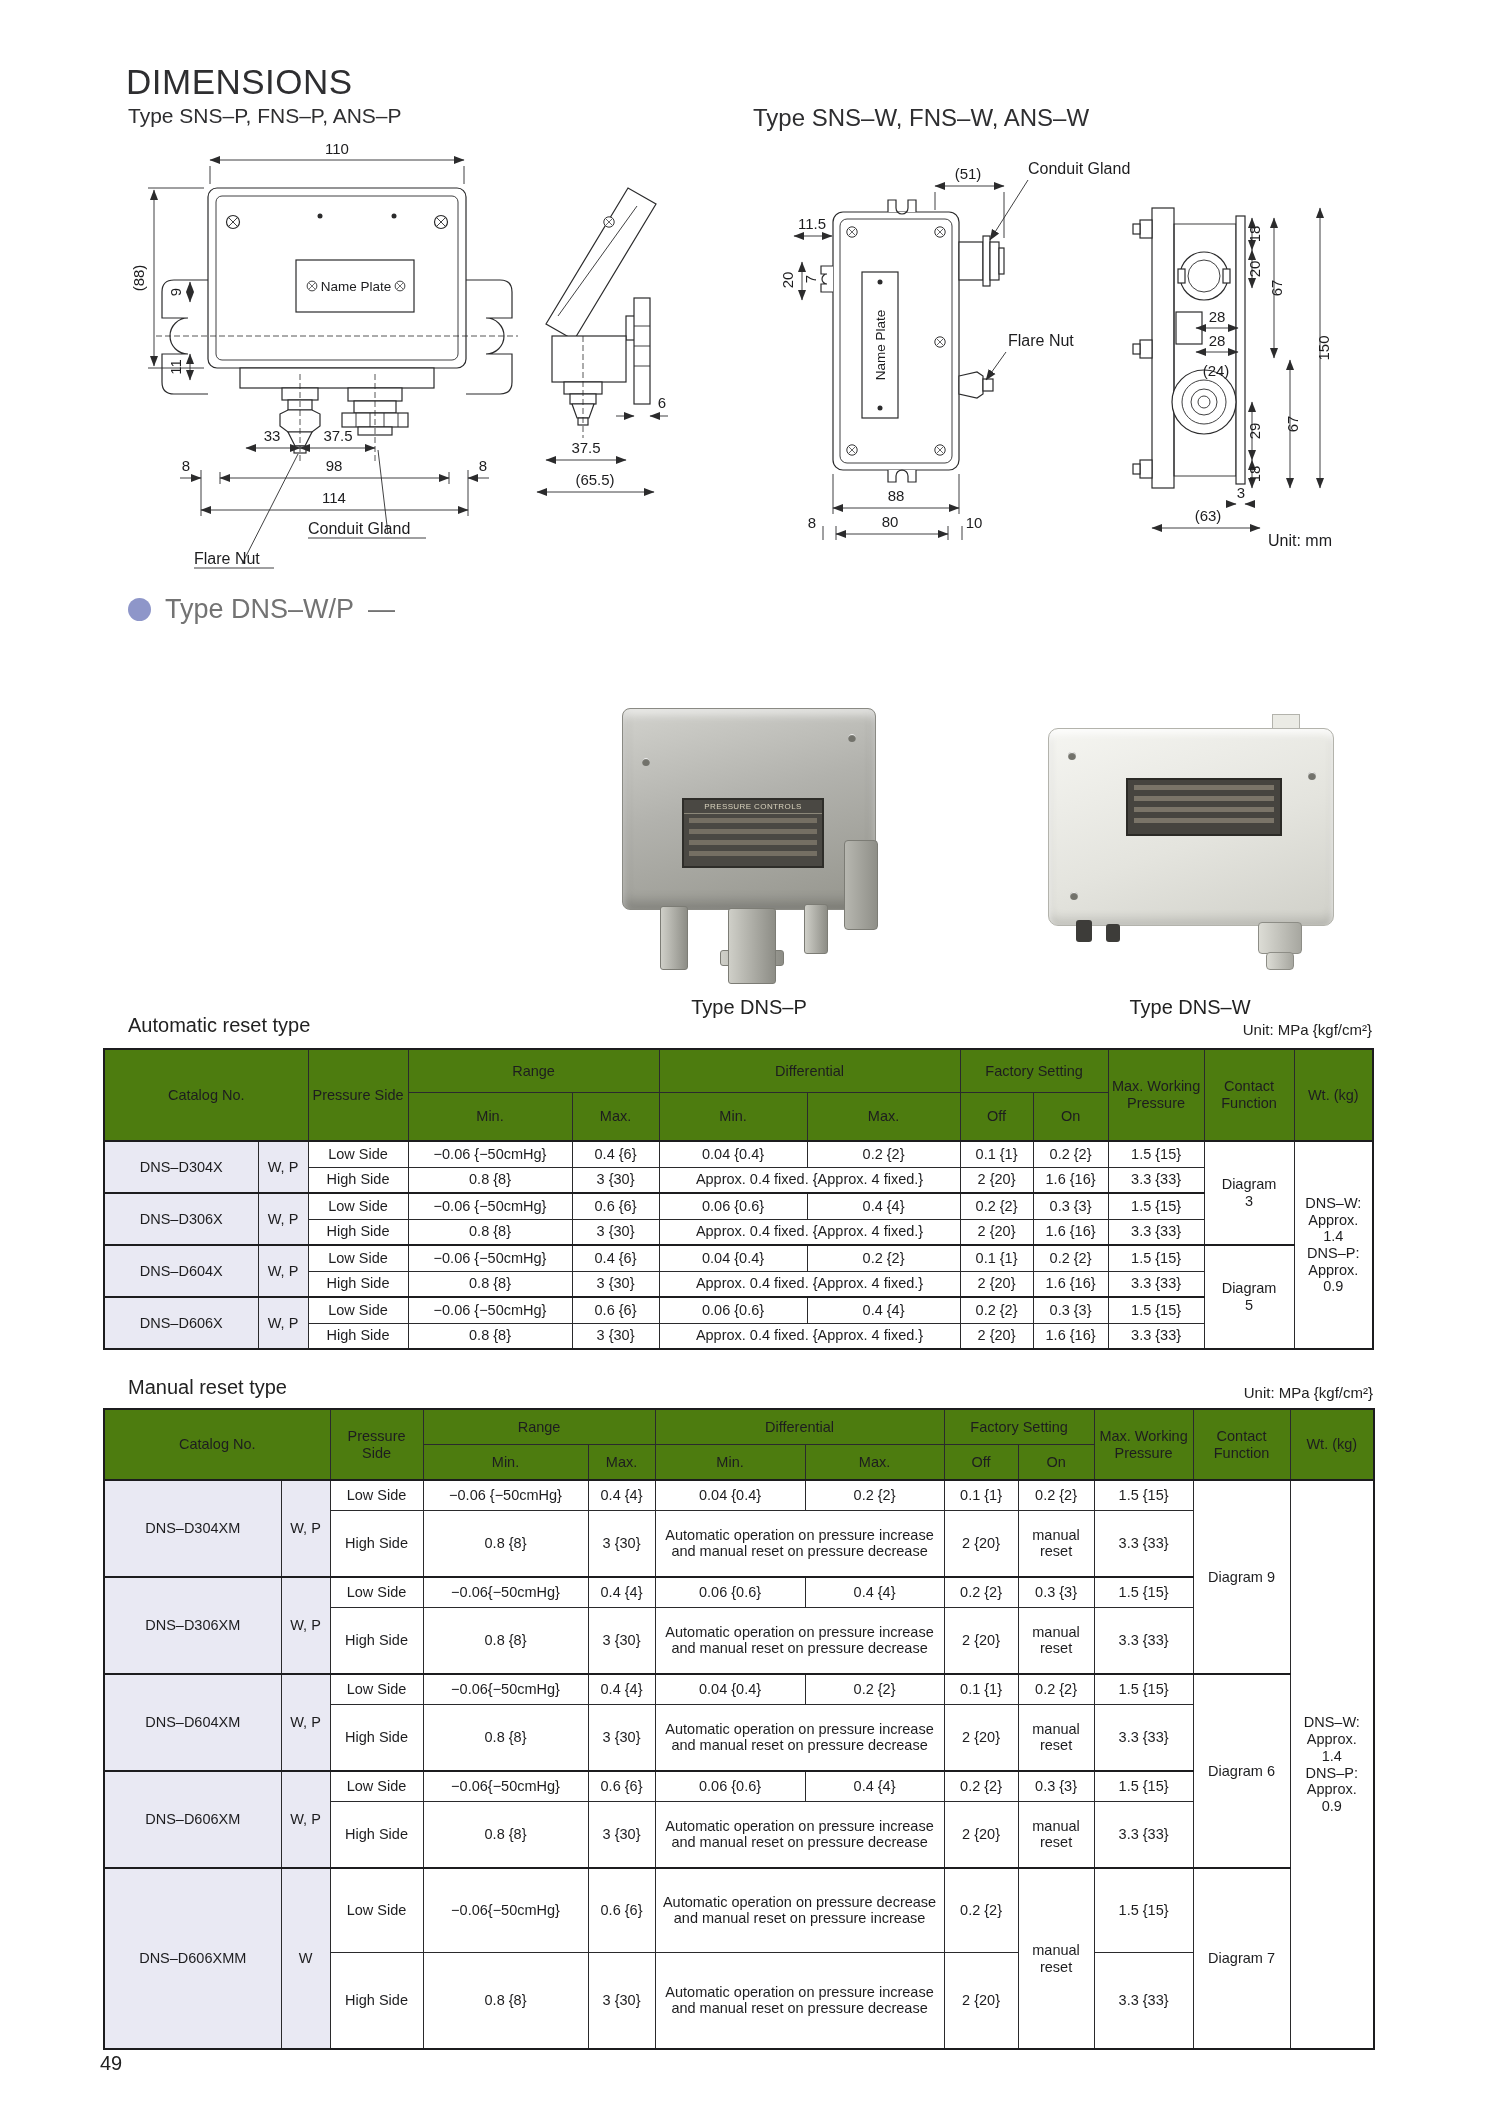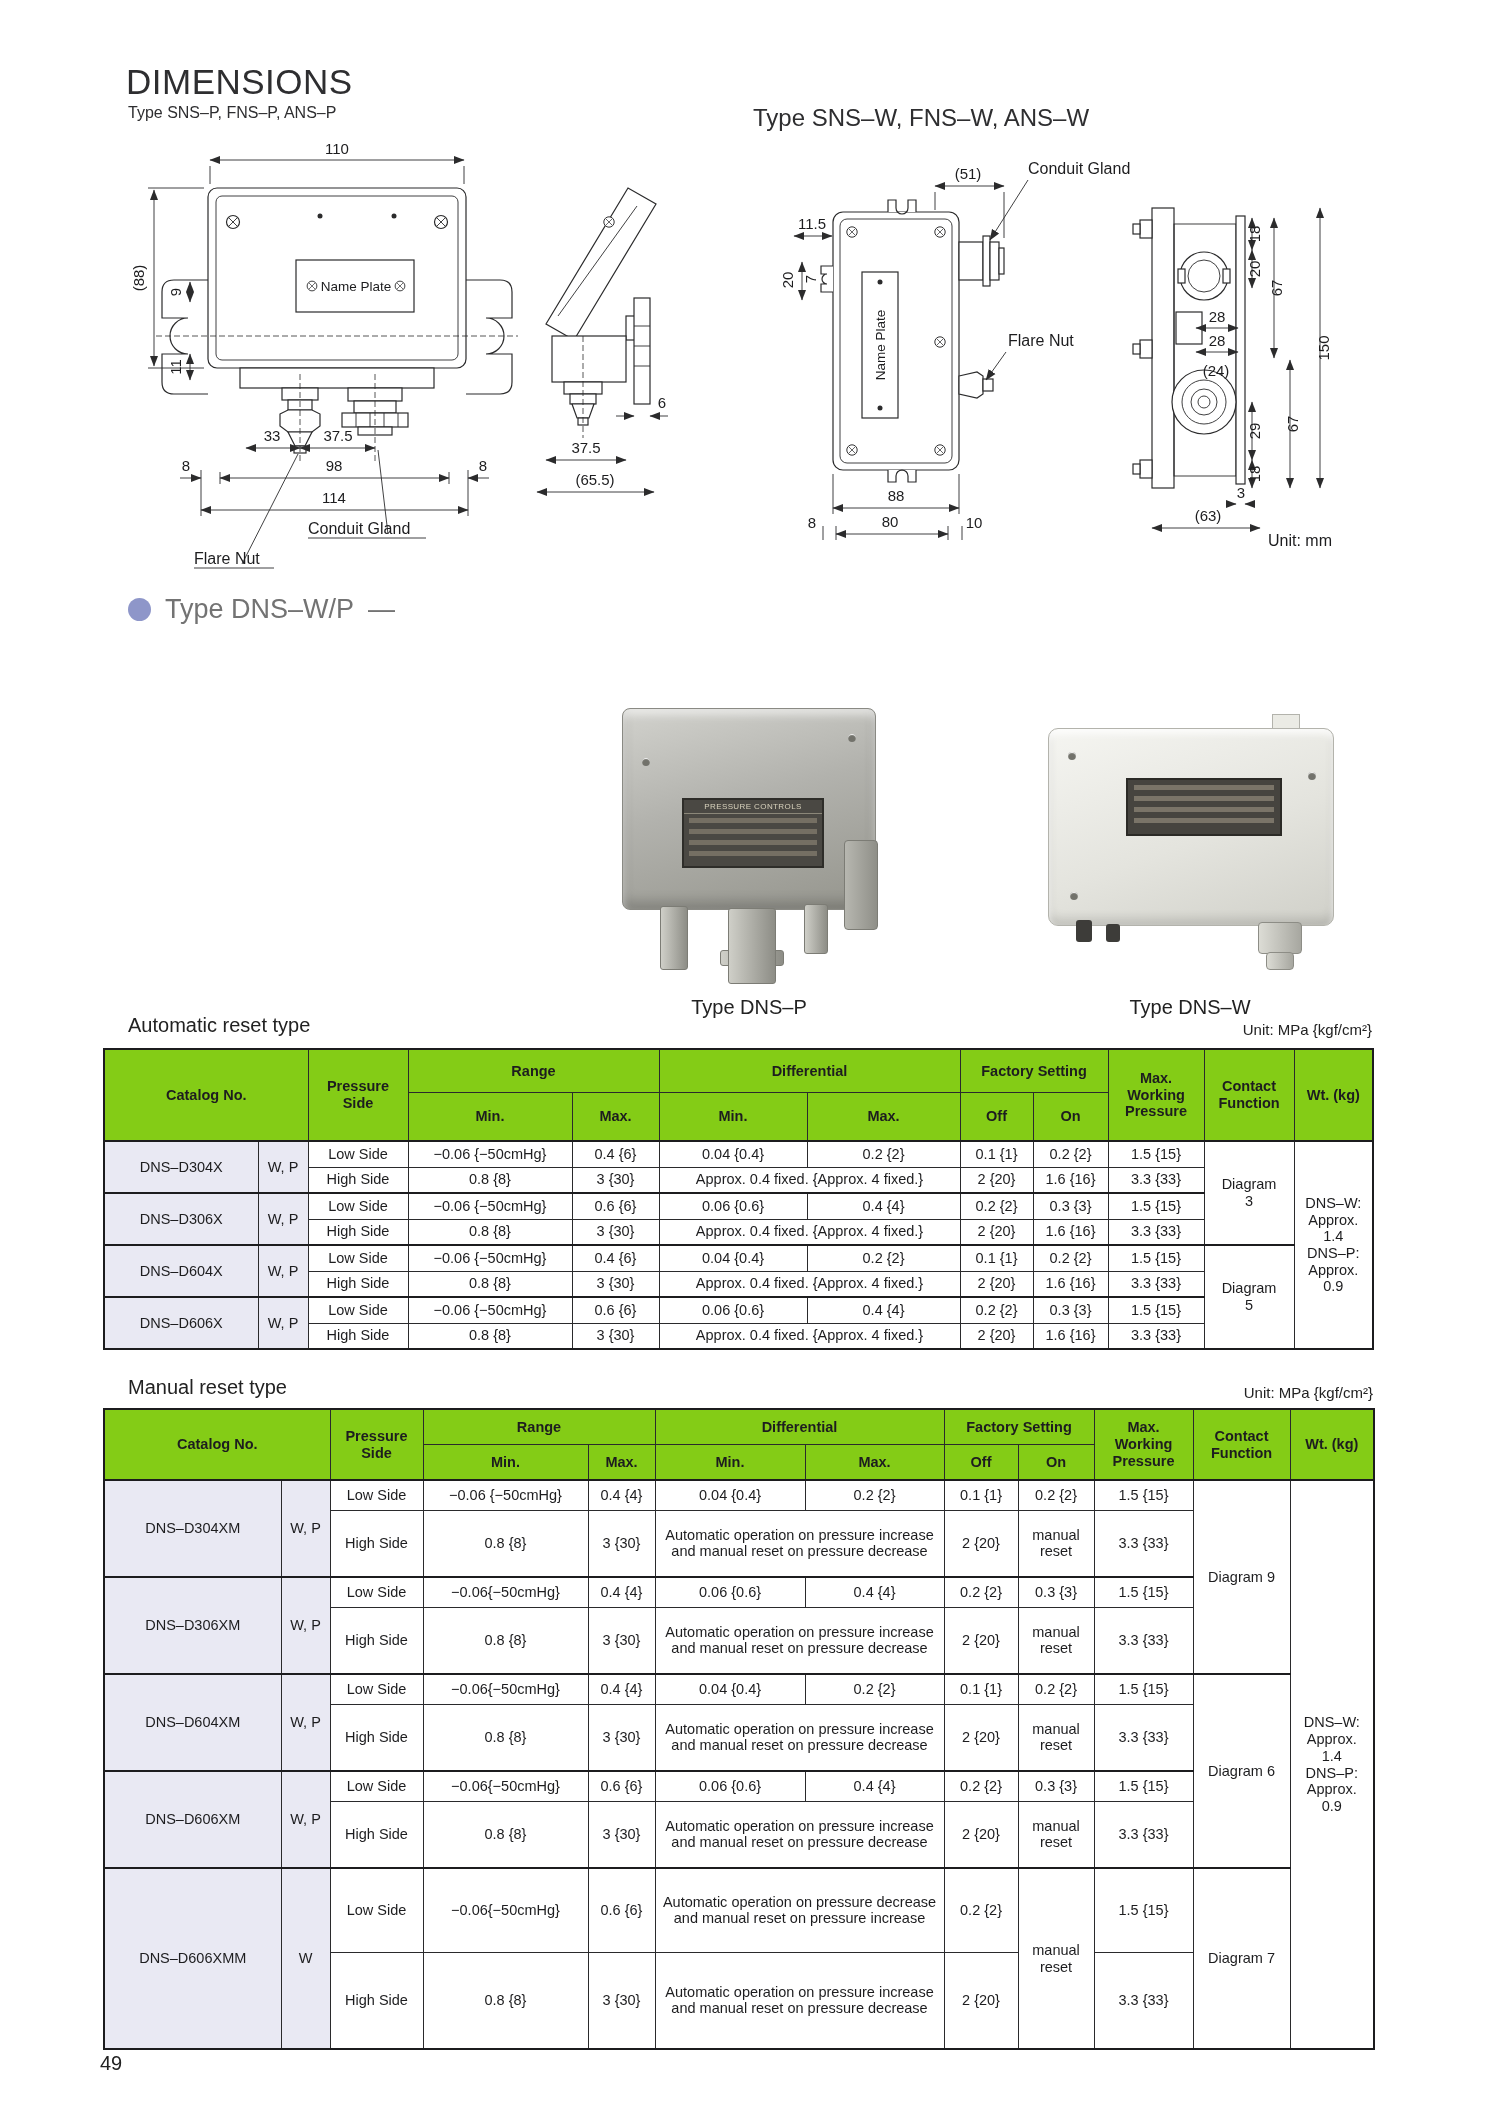--- a/index.html
+++ b/index.html
@@ -2,21 +2,21 @@
 <html><head>
 <meta charset="utf-8">
 <style>
   html,body{margin:0;padding:0;background:#9a9a9a;}
   .page{position:relative;width:1500px;height:2121px;background:#ffffff;margin:0 auto;
         font-family:"Liberation Sans",sans-serif;color:#1d1d1f;overflow:hidden;}
   .abs{position:absolute;}
 
   
   .h-dim{left:126px;top:62px;font-size:35px;letter-spacing:.5px;color:#2e2e30;}
-  .h-typeL{left:128px;top:104px;font-size:16px;color:#2e2e30;}
+  .h-typeL{left:128px;top:104px;font-size:21px;color:#2e2e30;}
   .h-typeR{left:753px;top:104px;font-size:24px;color:#2e2e30;}
   .h-dns{left:128px;top:594px;display:flex;align-items:center;gap:14px;}
   .h-dns .bullet{width:23px;height:23px;border-radius:50%;background:#8e96c9;flex:0 0 auto;}
   .h-dns .t{font-size:27px;color:#737373;}
   .h-sel{left:128px;top:962px;font-size:31px;color:#222;}
   .h-sel .sub{font-size:21px;margin-left:10px;}
   .lbl-reset{font-size:20px;color:#222;}
   .unit-mpa{font-size:15px;color:#222;}
   .caption{font-size:20px;color:#222;text-align:center;}
   .pagenum{left:100px;top:2052px;font-size:20px;color:#222;}
@@ -49,21 +49,21 @@
   .pw-rows{margin:5px 6px 0 6px;height:38px;background:repeating-linear-gradient(#7a7468 0 5px,#46443f 5px 11px);}
   .pw-tab{position:absolute;left:232px;top:2px;width:26px;height:18px;background:#ebebe5;border:1px solid #b3b3ac;}
   .pw-knob{position:absolute;background:#3d3c39;border-radius:3px;}
   .pw-fit{position:absolute;background:linear-gradient(90deg,#dcdcd5,#a7a7a0);border:1px solid #8d8d86;border-radius:4px;}
 
   
   table.spec{border-collapse:collapse;table-layout:fixed;position:absolute;left:103px;background:#fff;
     border:2px solid #1c1c1e;}
   .spec th,.spec td{border:1px solid #2a2a2c;text-align:center;vertical-align:middle;
     padding:1px 3px;font-size:14.5px;font-weight:400;line-height:1.15;color:#1d1d1f;overflow:hidden;}
-  .spec th{background:#84cc16;font-weight:700;}
+  .spec th{background:#4d7c0f;font-weight:400;}
   .spec td.model,.spec td.wp{background:#e9e9f3;font-weight:400;font-size:14.5px;}
   .spec tr.gs td{border-top:2px solid #1c1c1e;}
   .spec tr.hr2 th{border-bottom:2.5px solid #1c1c1e;}
   .spec th[rowspan="2"]{border-bottom:2.5px solid #1c1c1e;}
   .pre{white-space:pre-line;margin-top:16px;}
   .sent{font-size:13.2px;line-height:1.22;padding:2px 12px;}
   .t-auto tr.hr1 th{height:40px;} .t-auto tr.hr2 th{height:45px;} .t-auto tbody tr{height:26px;}
   .t-man tr.hr1 th{height:32px;} .t-man tr.hr2 th{height:32px;}
   .t-man tr.rl{height:30px;} .t-man tr.rh{height:67px;} .t-man tr.rl4{height:84px;} .t-man tr.rh4{height:97px;}
 </style>

